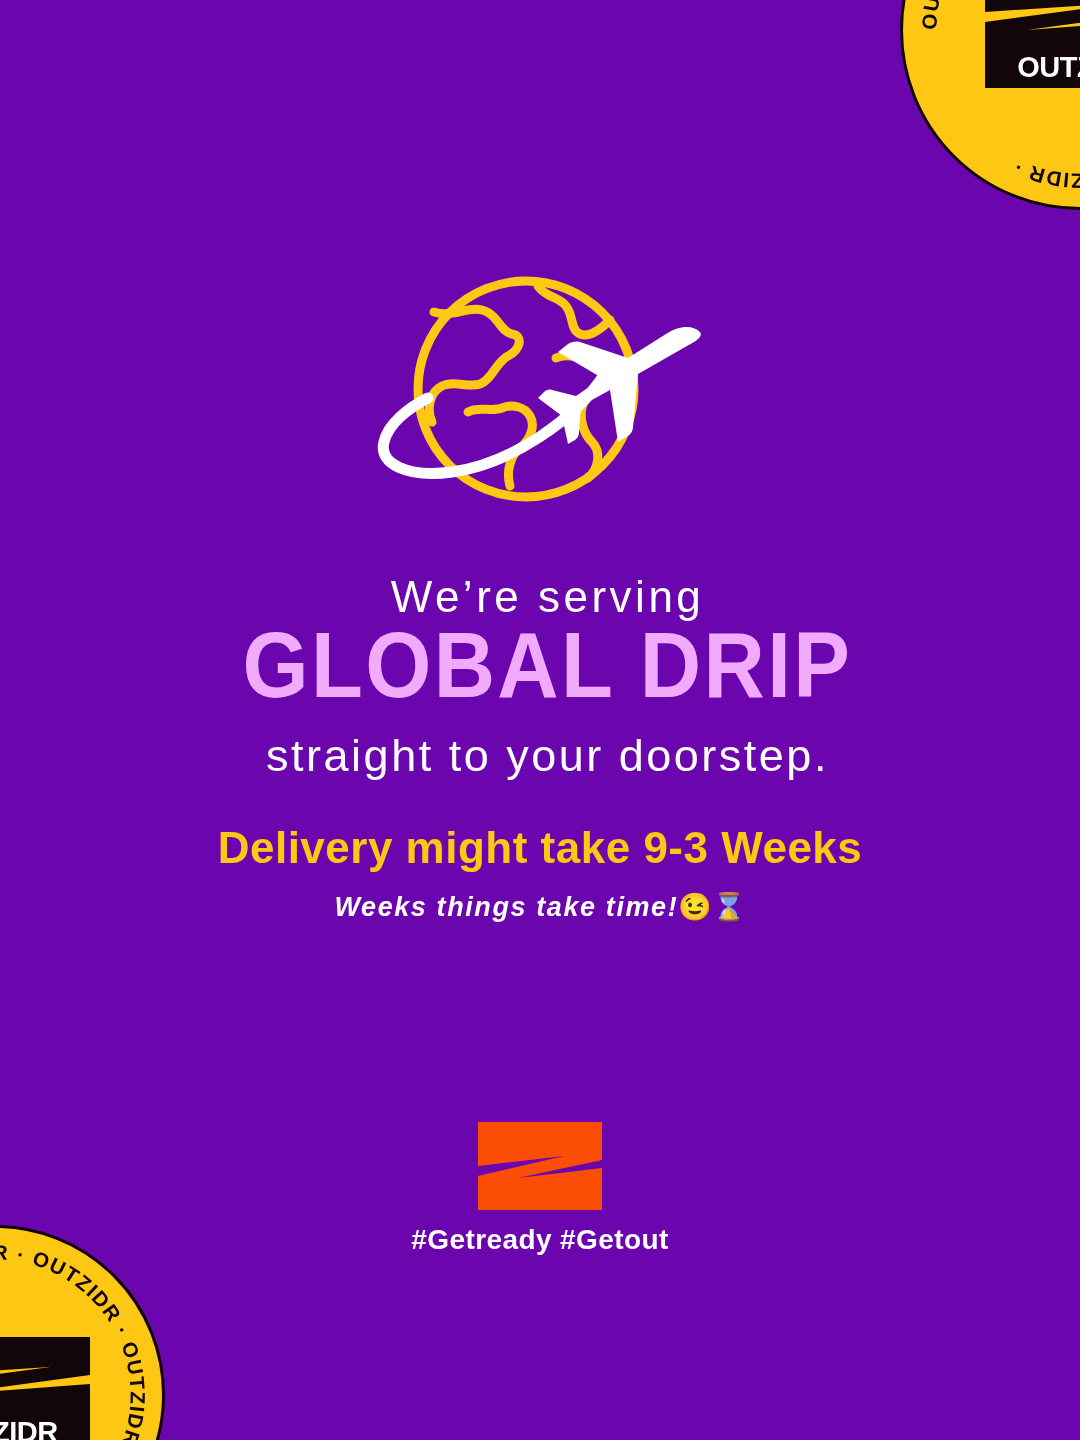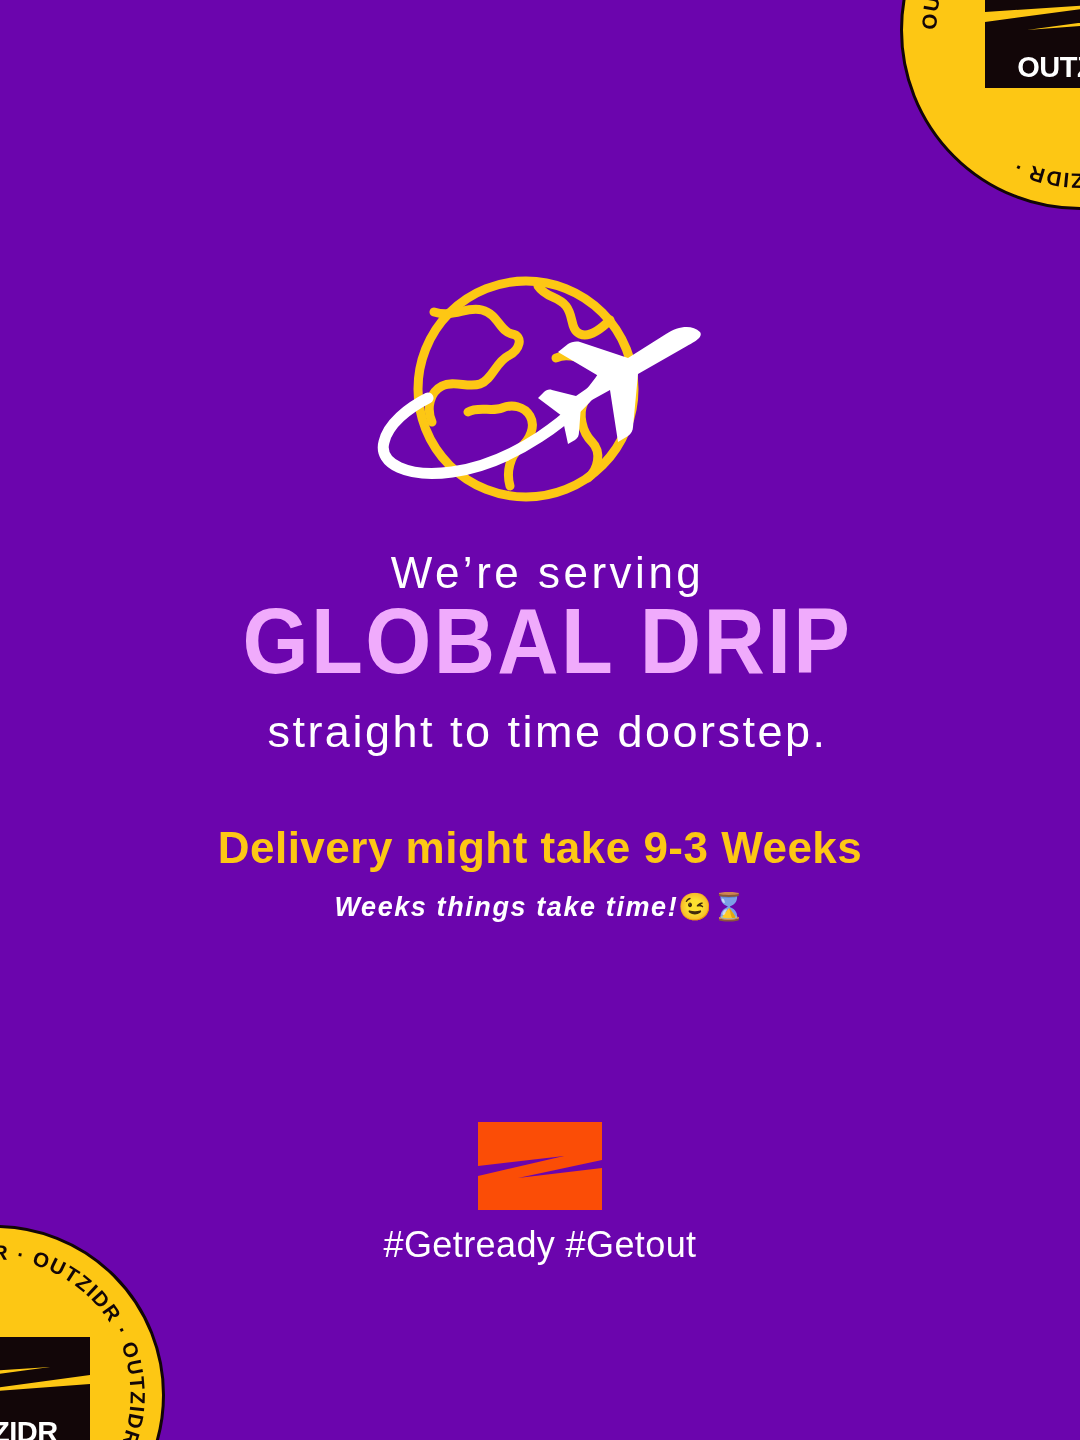--- a/index.html
+++ b/index.html
@@ -95,21 +95,21 @@
     display: flex;
     justify-content: center;
   }
   #hero-icon svg { display: block; }
 
   
   #copy-block {
     position: absolute;
     left: 0;
     right: 0;
-    top: 548px;
+    top: 572px;
     text-align: center;
     padding-left: 15px;
   }
   #eyebrow-line {
     color: #ffffff;
     font-size: 44px;
     font-weight: 300;
     letter-spacing: 3.5px;
     line-height: 1.15;
     font-family: "Liberation Sans", sans-serif;
@@ -177,22 +177,22 @@
     text-align: center;
   }
   #footer-zmark {
     display: block;
     margin: 0 auto;
     width: 124px;
     height: 88px;
   }
   #footer-hashtags {
     color: #ffffff;
-    font-size: 36px;
-    font-weight: normal;
+    font-size: 28px;
+    font-weight: bold;
     letter-spacing: 0.4px;
     margin-top: 14px;
     font-family: "Liberation Sans", sans-serif;
   }
 </style>
 </head>
 <body>
 
 <div id="poster">
 
@@ -231,21 +231,21 @@
       </g>
       <g fill="#ffffff">
         <path d="M 330 56 C 322 48, 308 50, 296 58 L 258 82 L 210 66 C 206 65, 201 66, 198 68 L 188 76 L 232 102 L 206 120 L 182 114 C 179 113, 176 114, 174 116 L 168 122 L 192 140 L 198 168 L 205 164 C 208 162, 209 159, 209 156 L 211 130 L 240 114 L 248 166 L 258 160 C 261 158, 263 154, 263 151 L 268 98 L 310 74 C 322 67, 334 62, 330 56 Z"></path>
       </g>
     </svg>
   </div>
 
   <div id="copy-block">
     <div id="eyebrow-line">We’re serving</div>
     <div id="headline"><span class="hl-inner">GLOBAL DRIP</span></div>
-    <div id="subline">straight to time doorstep.</div>
+    <div id="subline">straight to your doorstep.</div>
   </div>
 
   <div id="delivery-block">
     <div id="delivery-headline">Delivery might take 9-3 Weeks</div>
     <div id="delivery-subtext"><span>Weeks things take time!</span><span class="emo">😉⌛</span></div>
   </div>
 
   <div id="footer-logo">
     <svg id="footer-zmark" viewBox="0 0 124 88">
       <polygon fill="#fb4d06" points="0,0 124,0 124,38 40,56 124,46 124,88 0,88 0,54 86,34 0,44"></polygon>

